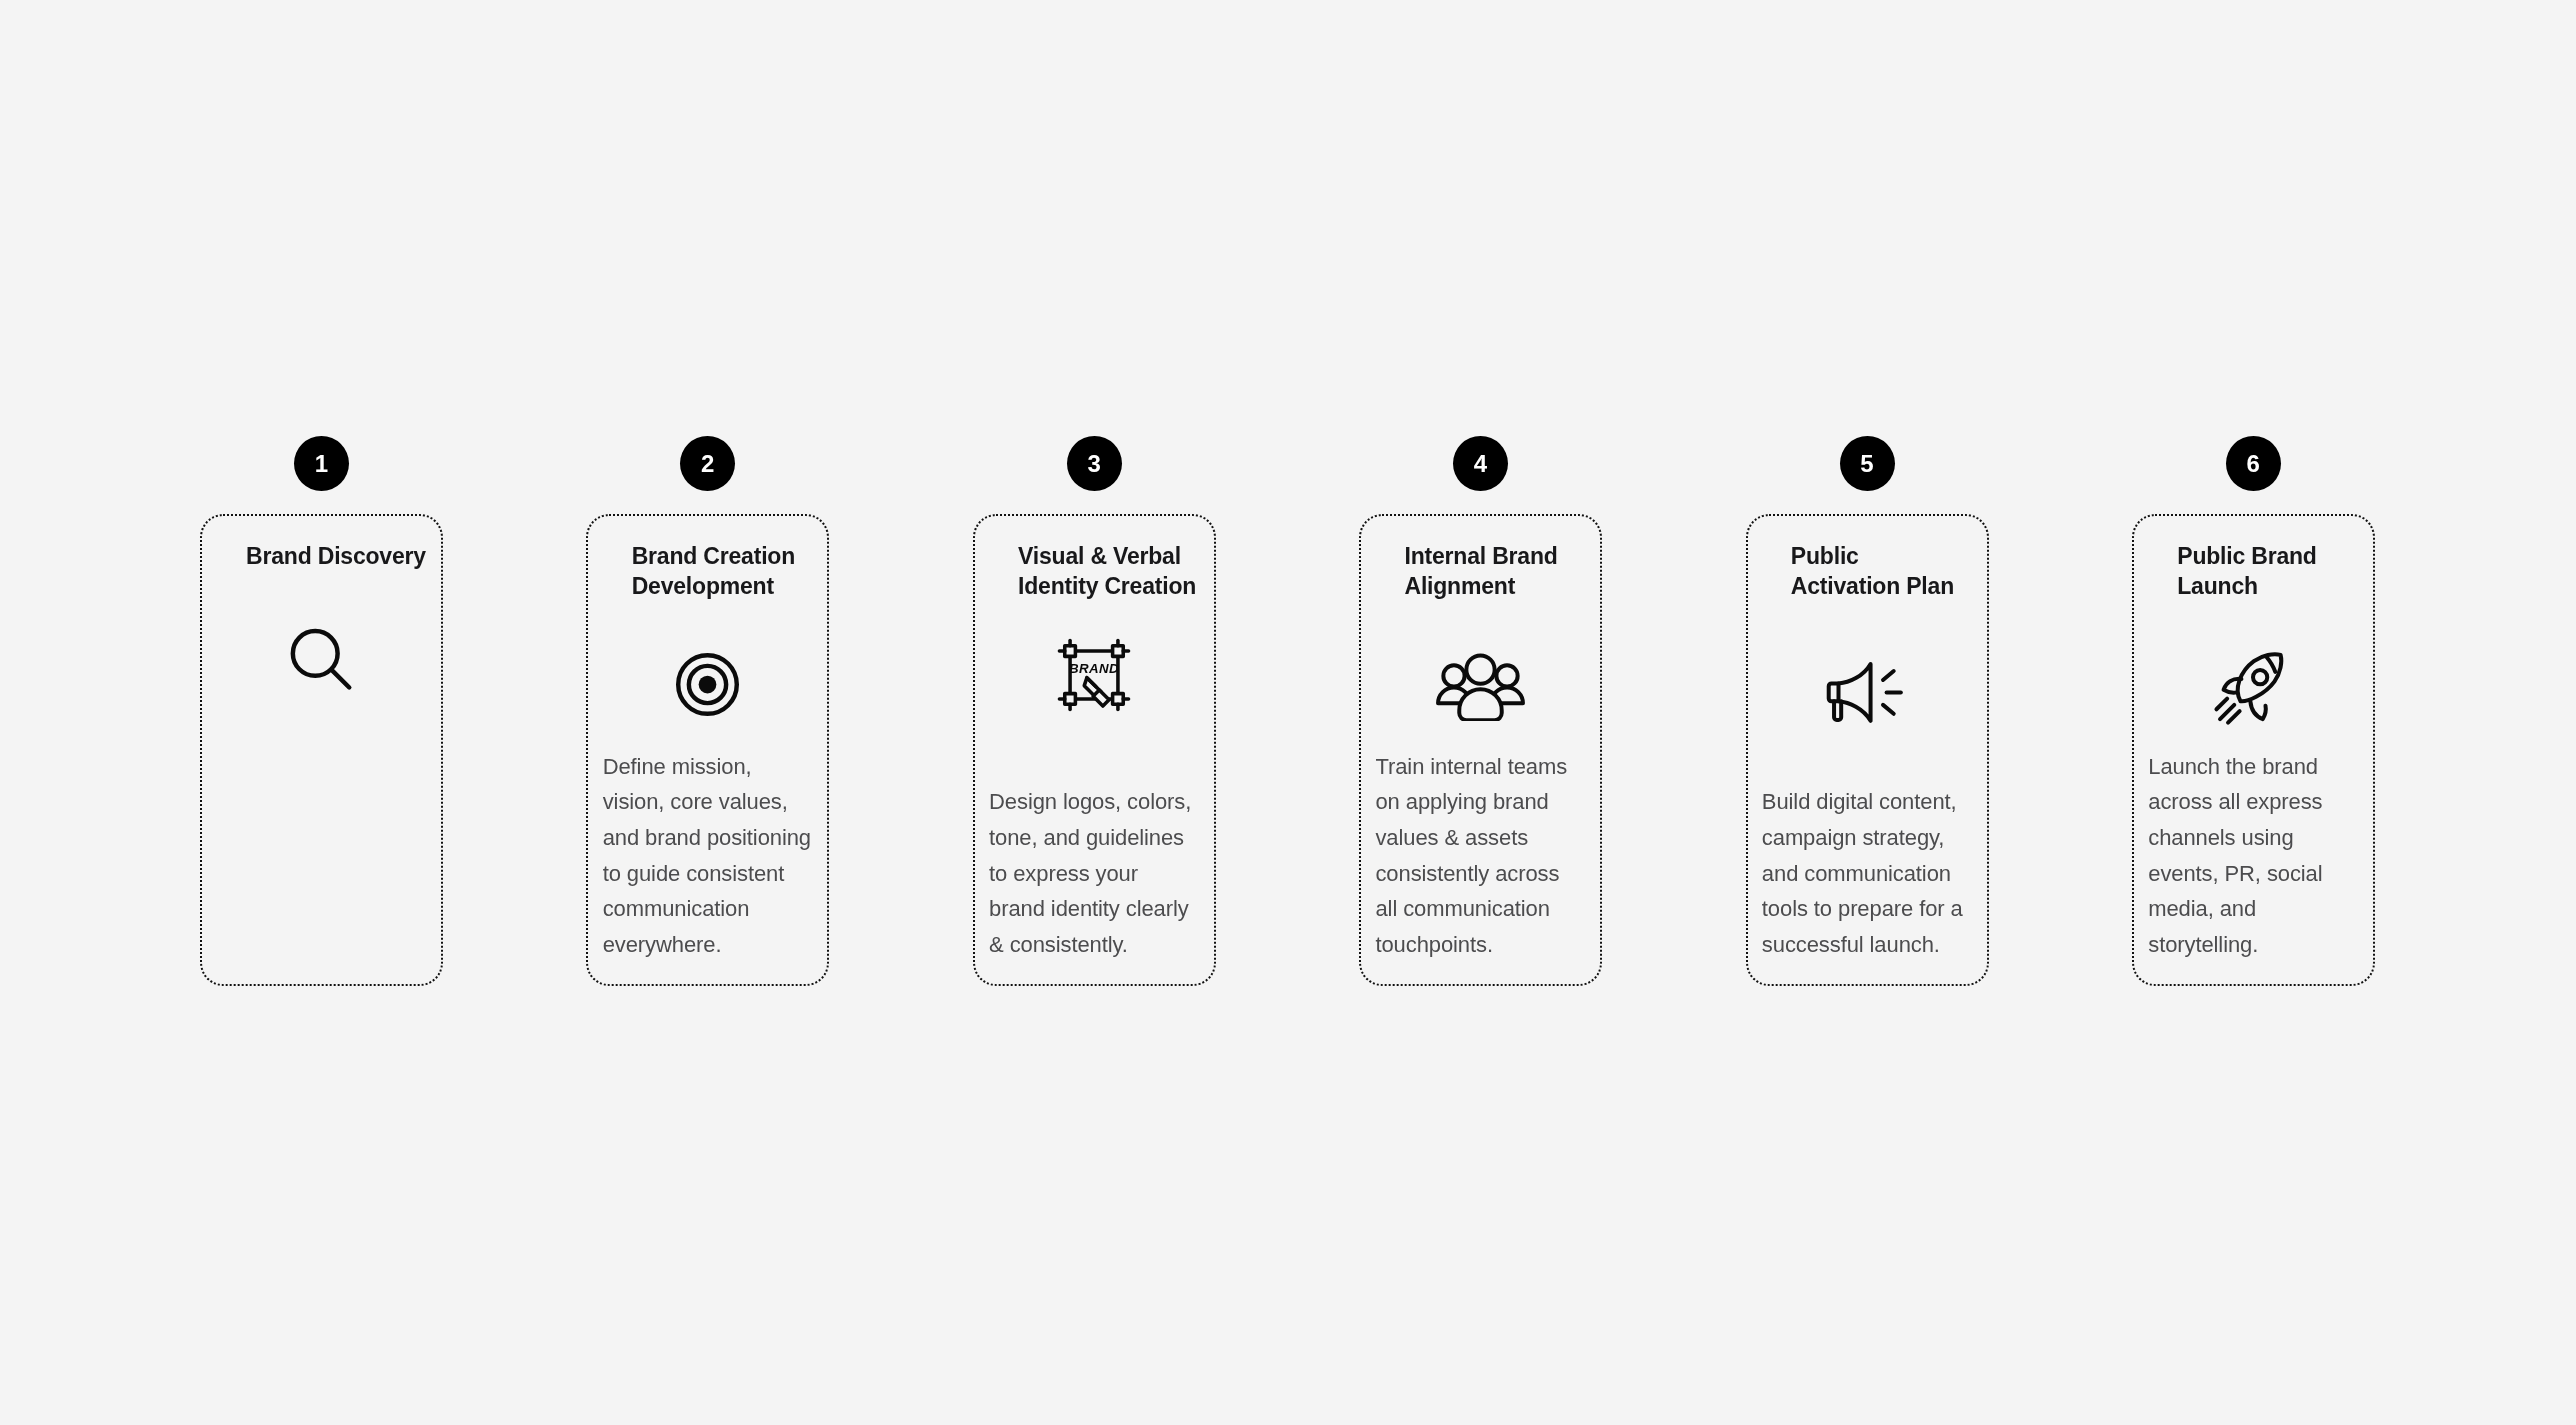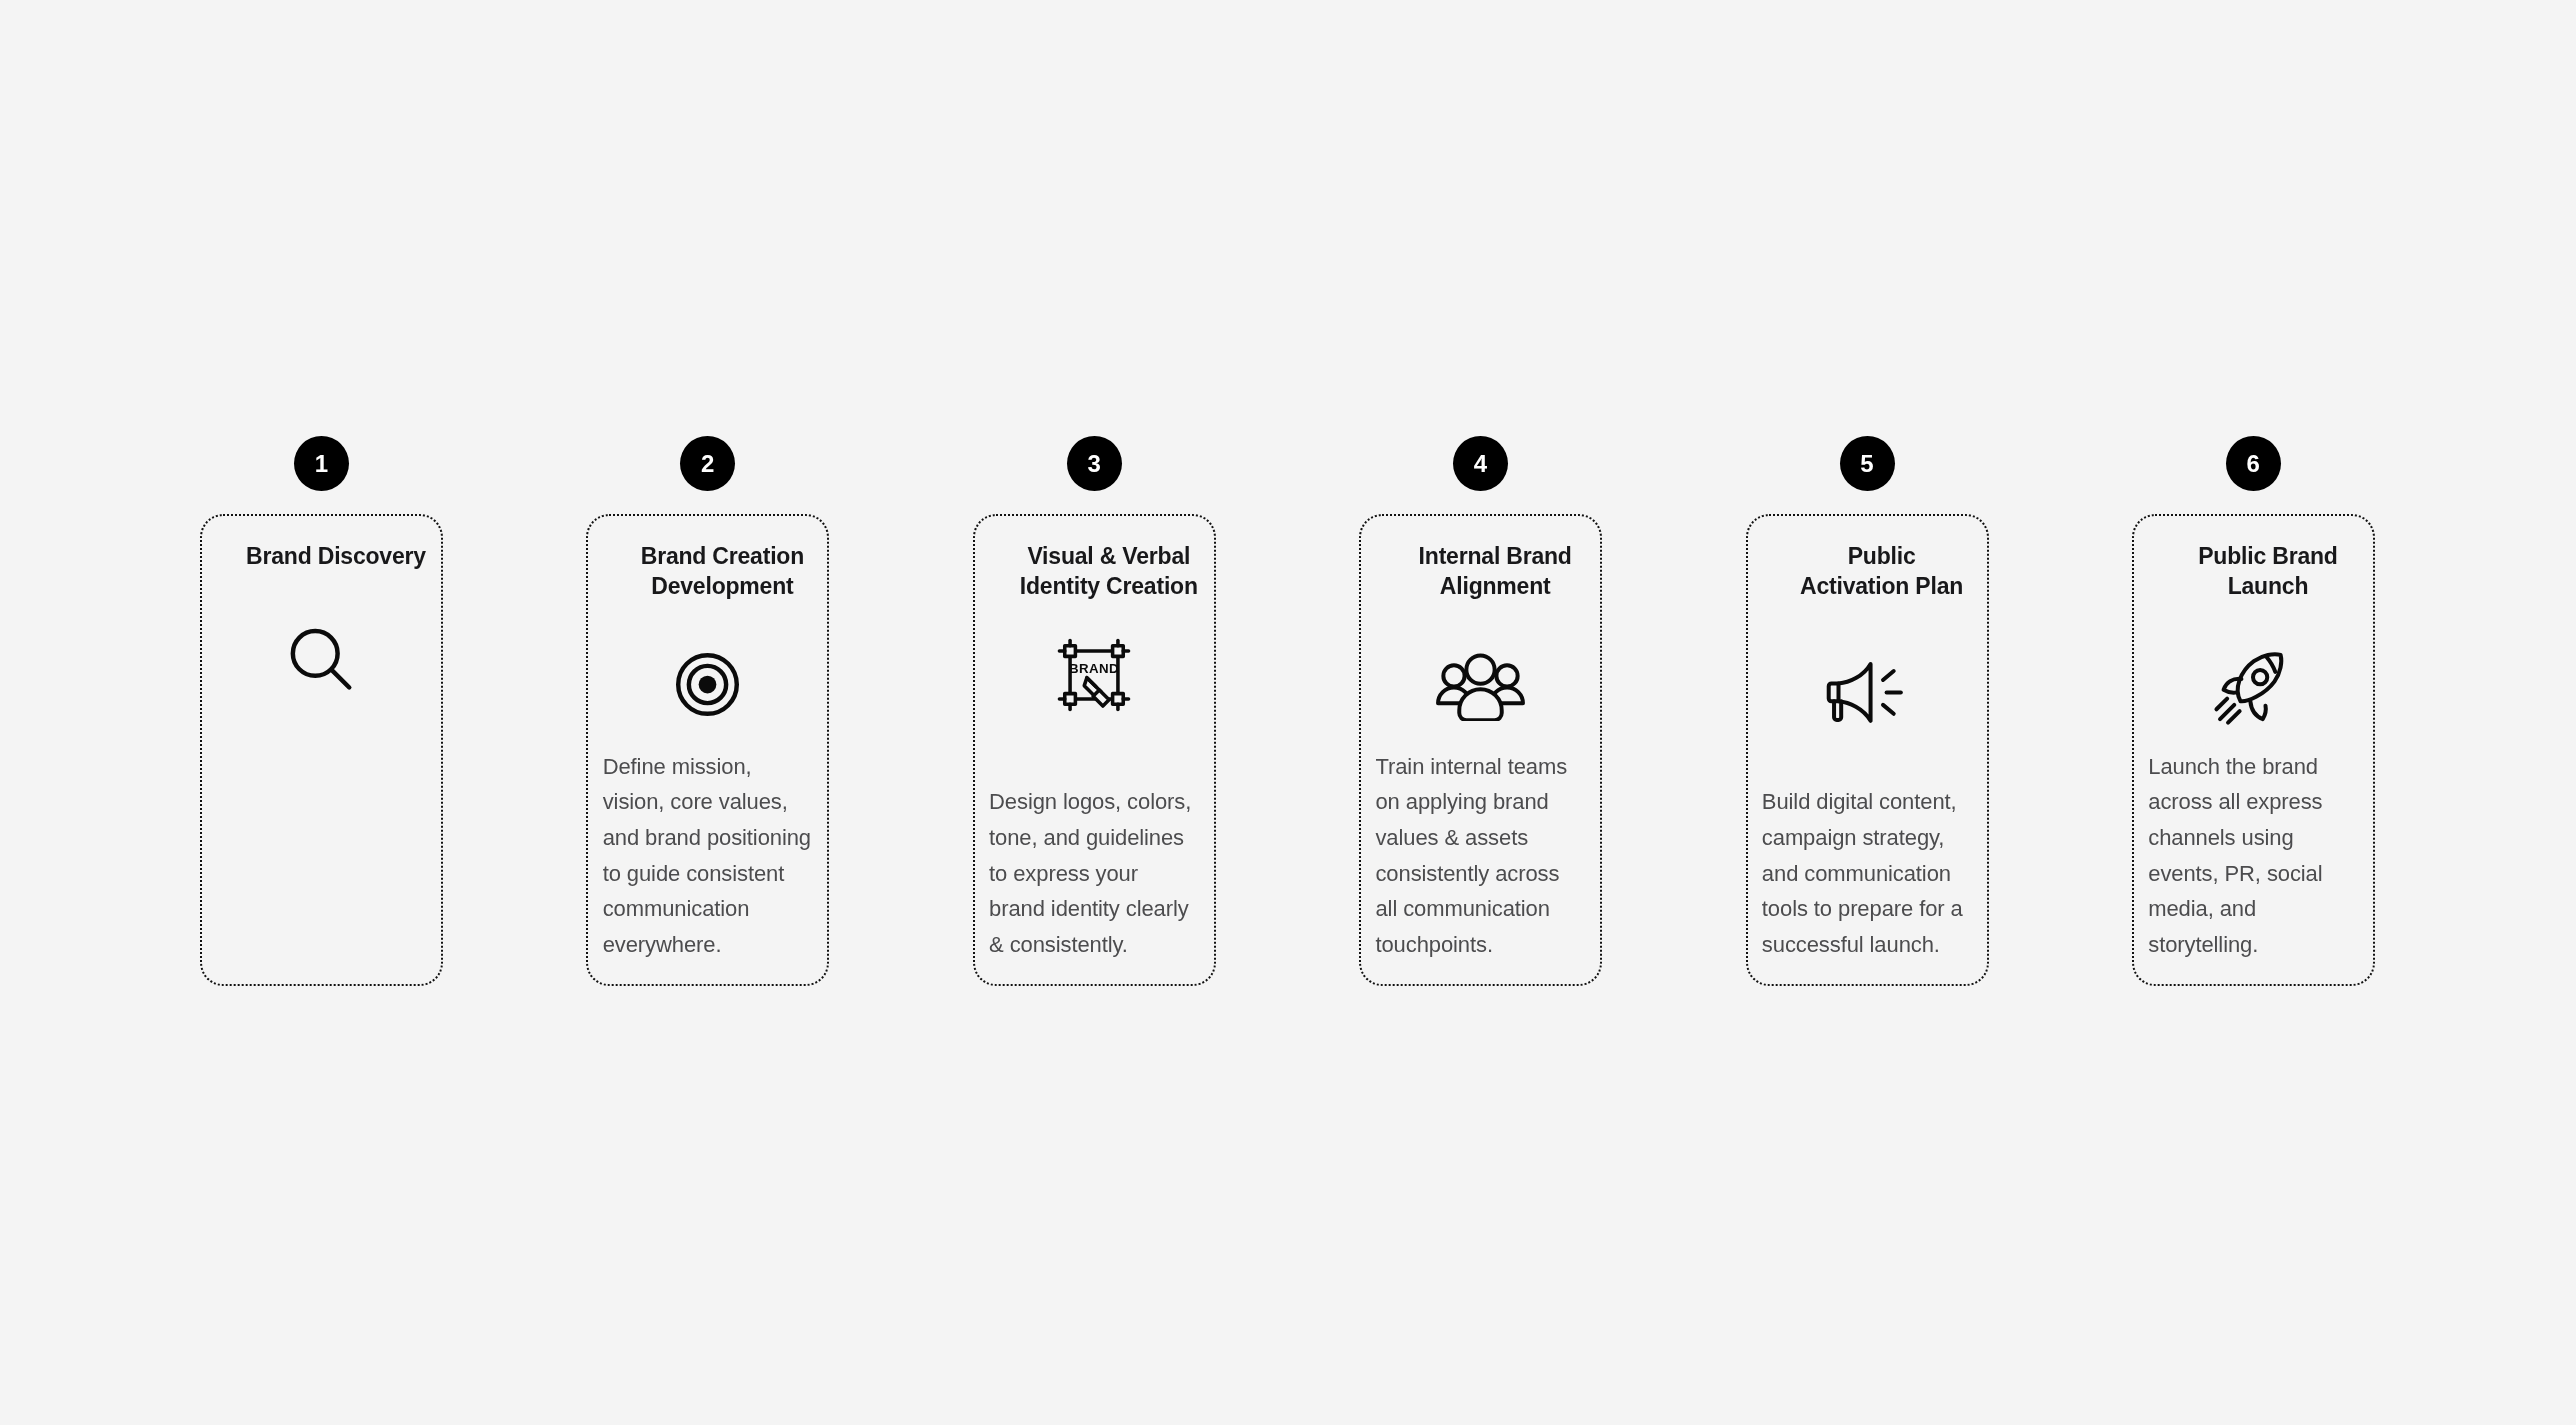--- a/index.html
+++ b/index.html
@@ -67,21 +67,21 @@
     display:flex;
     flex-direction:column;
     align-items:center;
     padding:25px 14.3px 18px 14.3px;
   }
 
   .card-title {
     font-size:23px;
     font-weight:bold;
     color:#18181a;
-    text-align:center;
+    text-align:left;
     line-height:1.32;
     letter-spacing:-0.2px;
     max-width:223px;
     margin-left:29px;
   }
 
   .icon-wrap {
     height:134px;
     display:flex;
     align-items:center;
@@ -97,21 +97,21 @@
     line-height:1.62;
     letter-spacing:-0.1px;
     max-width:224px;
     margin-top:auto;
     margin-bottom:3.6px;
   }
 
   
   .step[data-step="1"] .icon-wrap { margin-top:23px; }
   .step[data-step="2"] .icon-wrap { margin-top:23px; height:119px; }
-  .step[data-step="3"] .icon-wrap { margin-top:14.3px; height:118px; }
+  .step[data-step="3"] .icon-wrap { margin-top:14.3px; height:118px;font-style:italic; }
   .step[data-step="4"] .icon-wrap { margin-top:23px; height:125px; }
   .step[data-step="5"] .icon-wrap { margin-top:23px; height:134px; }
   .step[data-step="6"] .icon-wrap { margin-top:23px; height:134px; }
 </style>
 </head>
 <body>
 
 <div id="board">
 
   <div id="steps">

